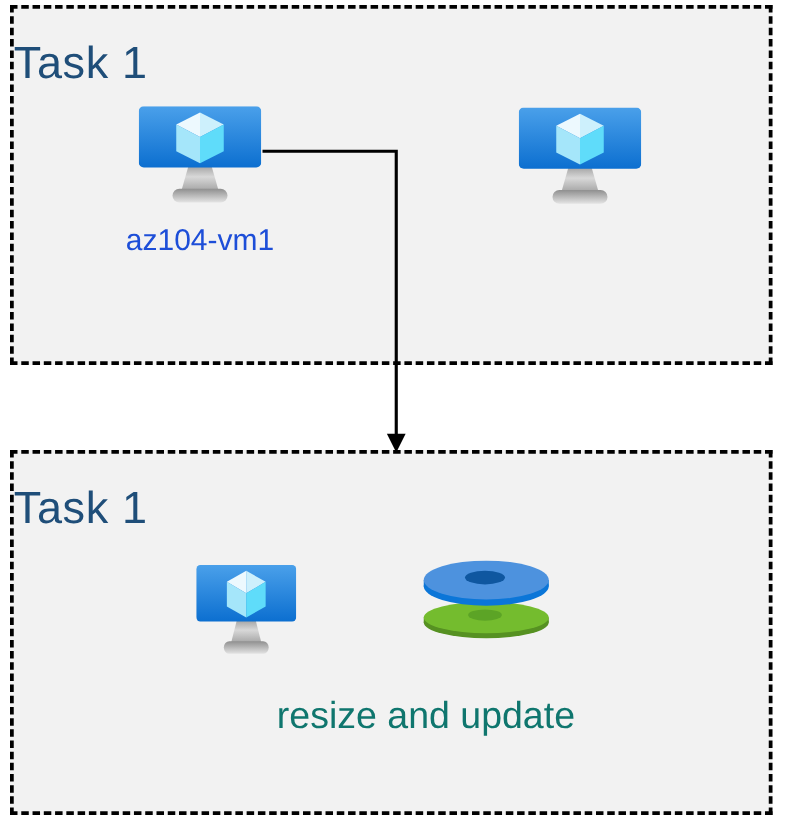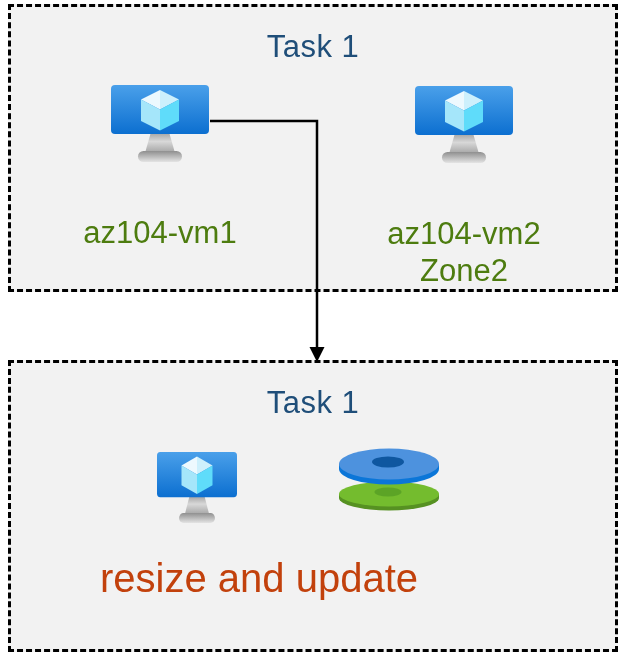--- a/index.html
+++ b/index.html
@@ -7,40 +7,40 @@
     position:relative;width:628px;height:654px;background:#ffffff;overflow:hidden;
     font-family:"Liberation Sans", sans-serif;
   }
   .taskbox{
     position:absolute;left:8px;width:610px;
     background:#f2f2f2;border:3px dashed #000000;box-sizing:border-box;
   }
   #task1-box{top:4px;height:288px;}
   #task2-box{top:360px;height:292px;}
   .task-title{
-    position:absolute;left:0;right:0;text-align:center;
-    font-size:31px;color:#1f4e79;letter-spacing:0.5px;
+    position:absolute;left:0;right:0;
+    font-size:36px;color:#1f4e79;letter-spacing:0.5px;
   }
   #task1-box .task-title{top:22px;}
   #task2-box .task-title{top:22px;}
   .vm-node{
     position:absolute;width:200px;display:flex;flex-direction:column;
     align-items:center;gap:11px;
   }
   #vm1-node{left:49px;top:78px;}
   #vm2-node{left:353px;top:79px;}
   .vm-label{
-    text-align:center;font-size:31px;line-height:37px;color:#4d7c0f;margin-top:40px;
+    text-align:center;font-size:24px;line-height:37px;color:#1d4ed8;
   }
   .t2-icon{position:absolute;}
   #task2-vm-icon-wrap{left:146px;top:89px;}
   #task2-disks-icon-wrap{left:327px;top:83px;}
   .caption{
-    position:absolute;left:89px;top:193px;width:360px;text-align:left;
-    font-size:40px;color:#c2410c;
+    position:absolute;left:89px;top:193px;width:360px;text-align:right;
+    font-size:30px;color:#0f766e;
   }
   .connector{
     position:absolute;left:0;top:0;width:628px;height:654px;
     pointer-events:none;z-index:5;
   }
 </style>
 </head>
 <body>
 
 <div class="canvas">
@@ -81,24 +81,20 @@
     <div class="vm-node" id="vm2-node">
       <svg width="98" height="78" viewBox="0 0 98 78" aria-hidden="true">
         <polygon points="40,47 58,47 64,68 34,68" fill="url(#neckGrad)"></polygon>
         <rect x="27" y="66" width="44" height="11" rx="5.5" fill="url(#baseGrad)"></rect>
         <rect x="0" y="0" width="98" height="49" rx="4" fill="url(#scrGrad)"></rect>
         <polygon points="49,5 30,14.5 49,24.5" fill="#edf9fe"></polygon>
         <polygon points="49,5 68,14.5 49,24.5" fill="#cdf0fc"></polygon>
         <polygon points="30,14.5 49,24.5 49,45.5 30,36" fill="#a5e6fa"></polygon>
         <polygon points="68,14.5 49,24.5 49,45.5 68,36" fill="#5fdcfa"></polygon>
       </svg>
-      <div class="vm-label">
-        <div>az104-vm2</div>
-        <div>Zone2</div>
-      </div>
     </div>
   </div>
 
   <div class="taskbox" id="task2-box">
     <div class="task-title">Task 1</div>
 
     <div class="t2-icon" id="task2-vm-icon-wrap">
       <svg width="80" height="72" viewBox="0 0 98 78" preserveAspectRatio="none" aria-hidden="true">
         <polygon points="40,47 58,47 64,68 34,68" fill="url(#neckGrad)"></polygon>
         <rect x="27" y="66" width="44" height="11" rx="5.5" fill="url(#baseGrad)"></rect>

